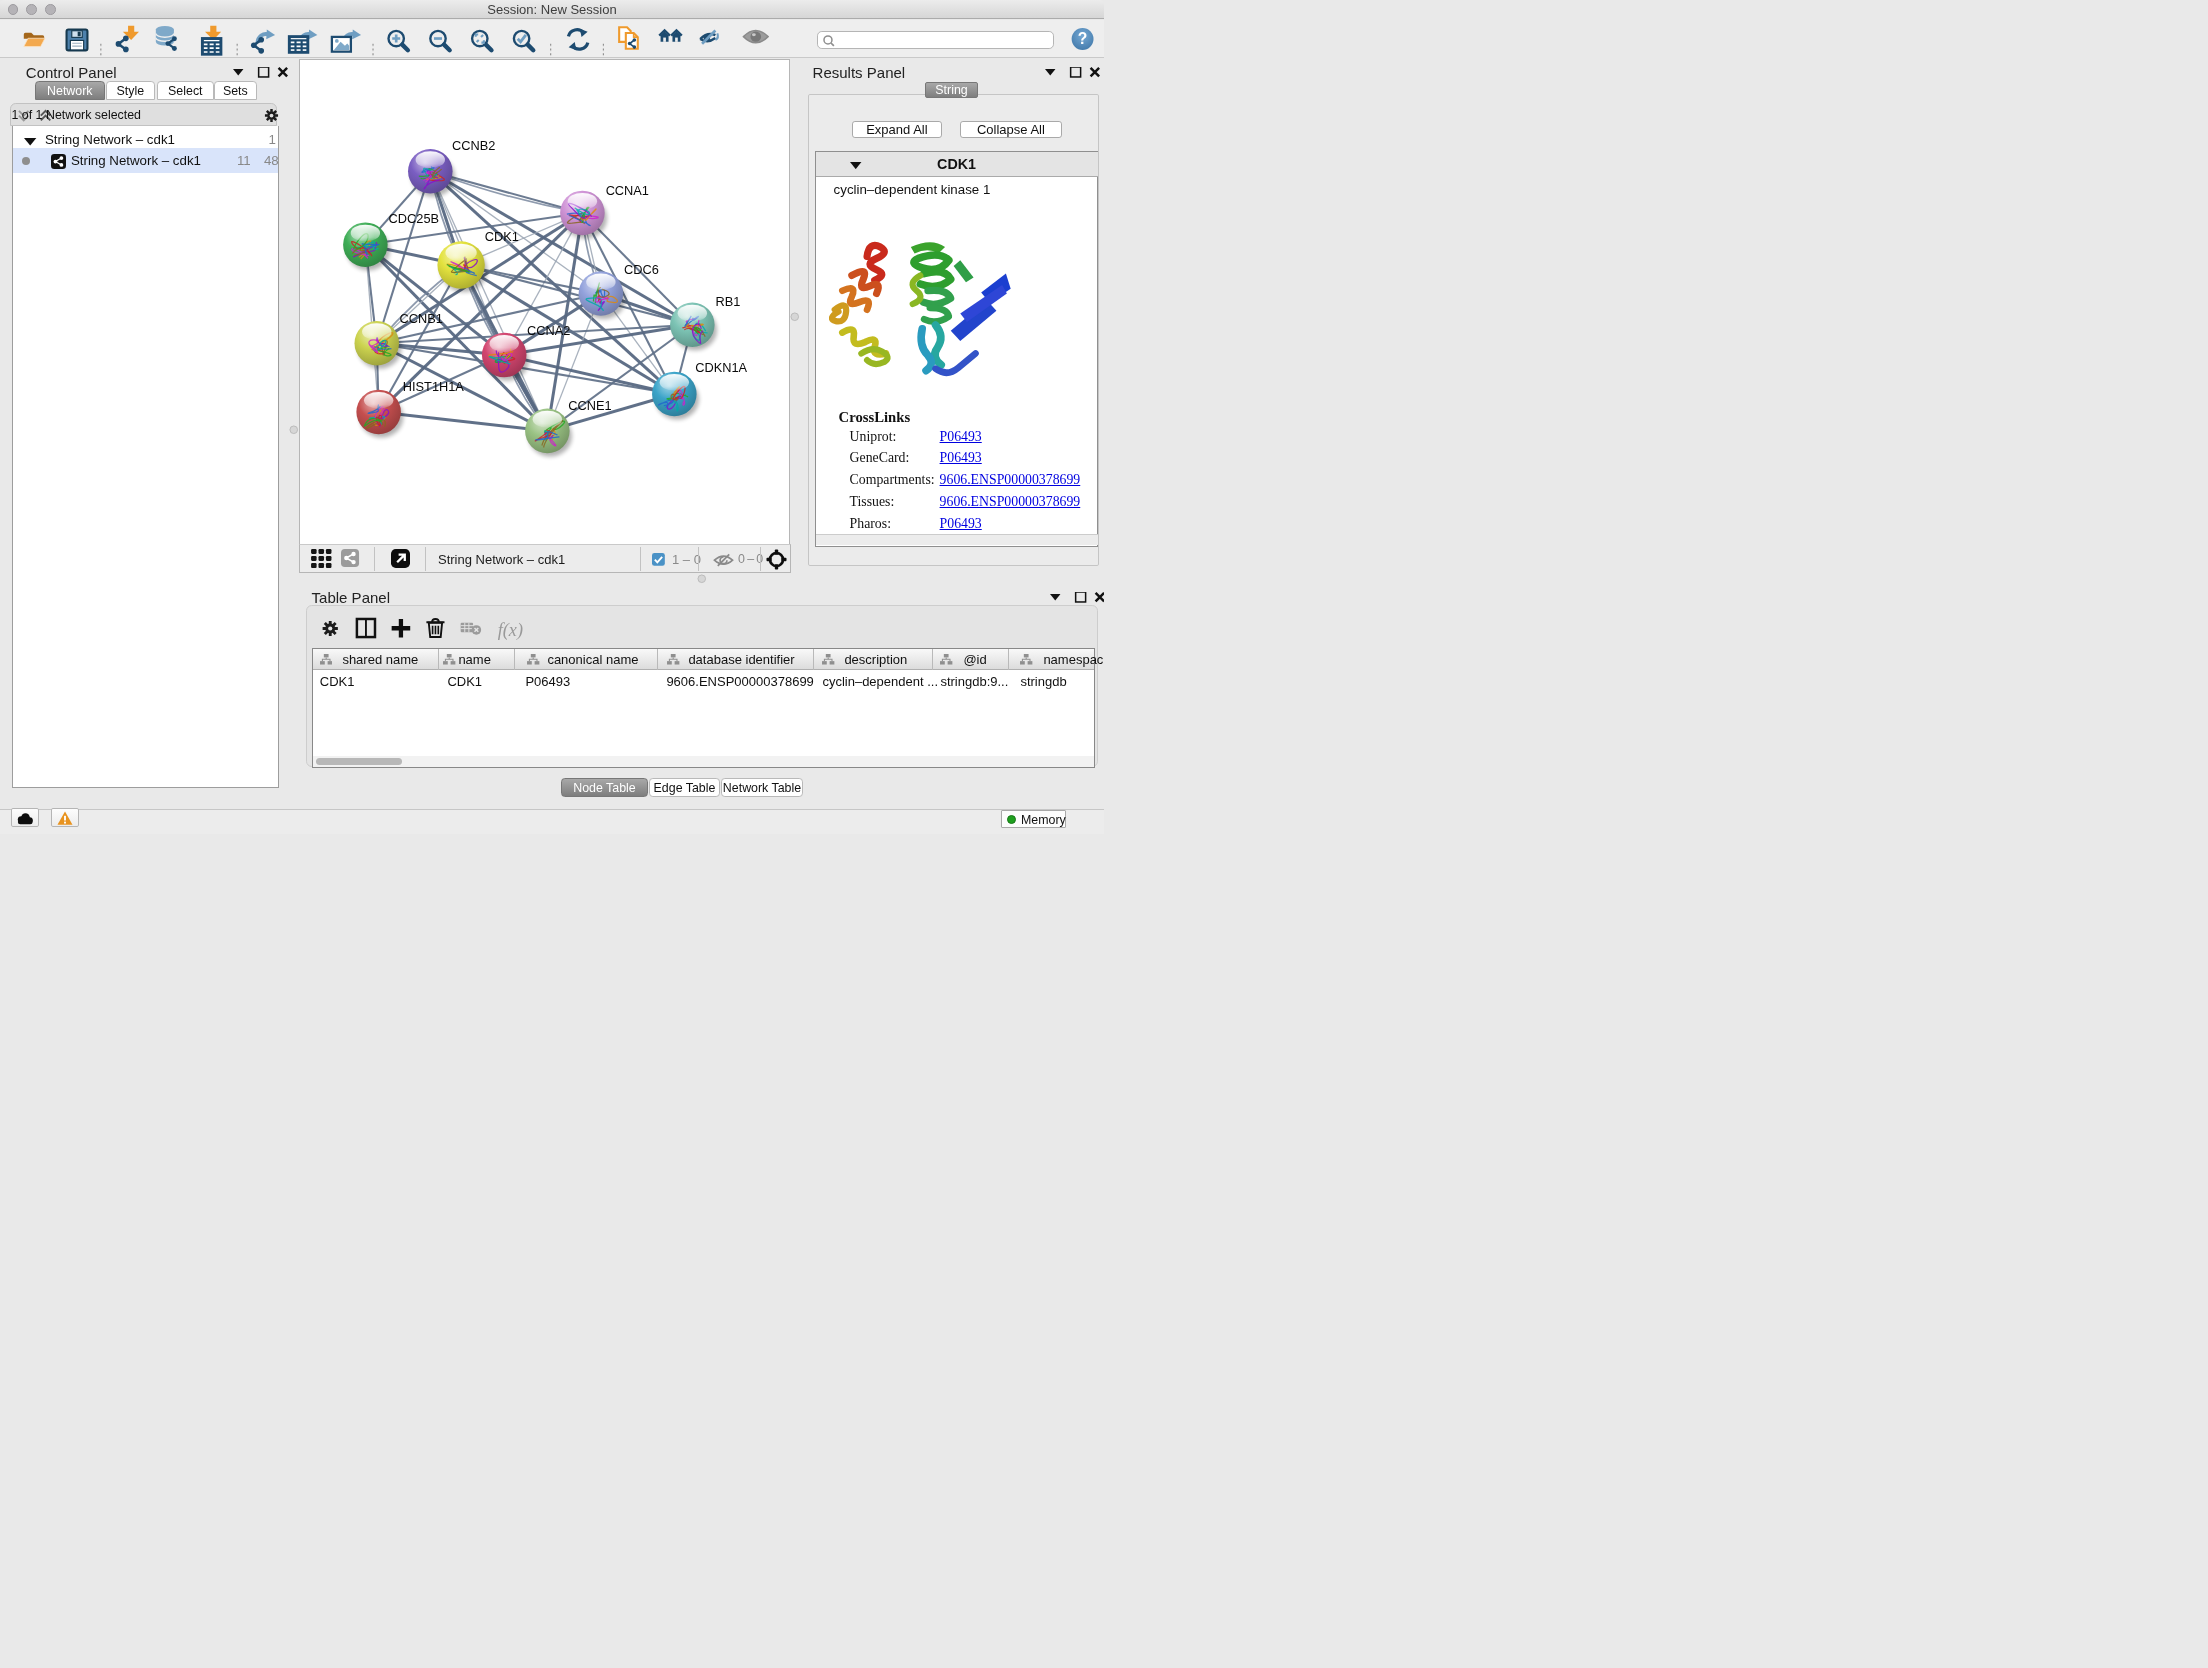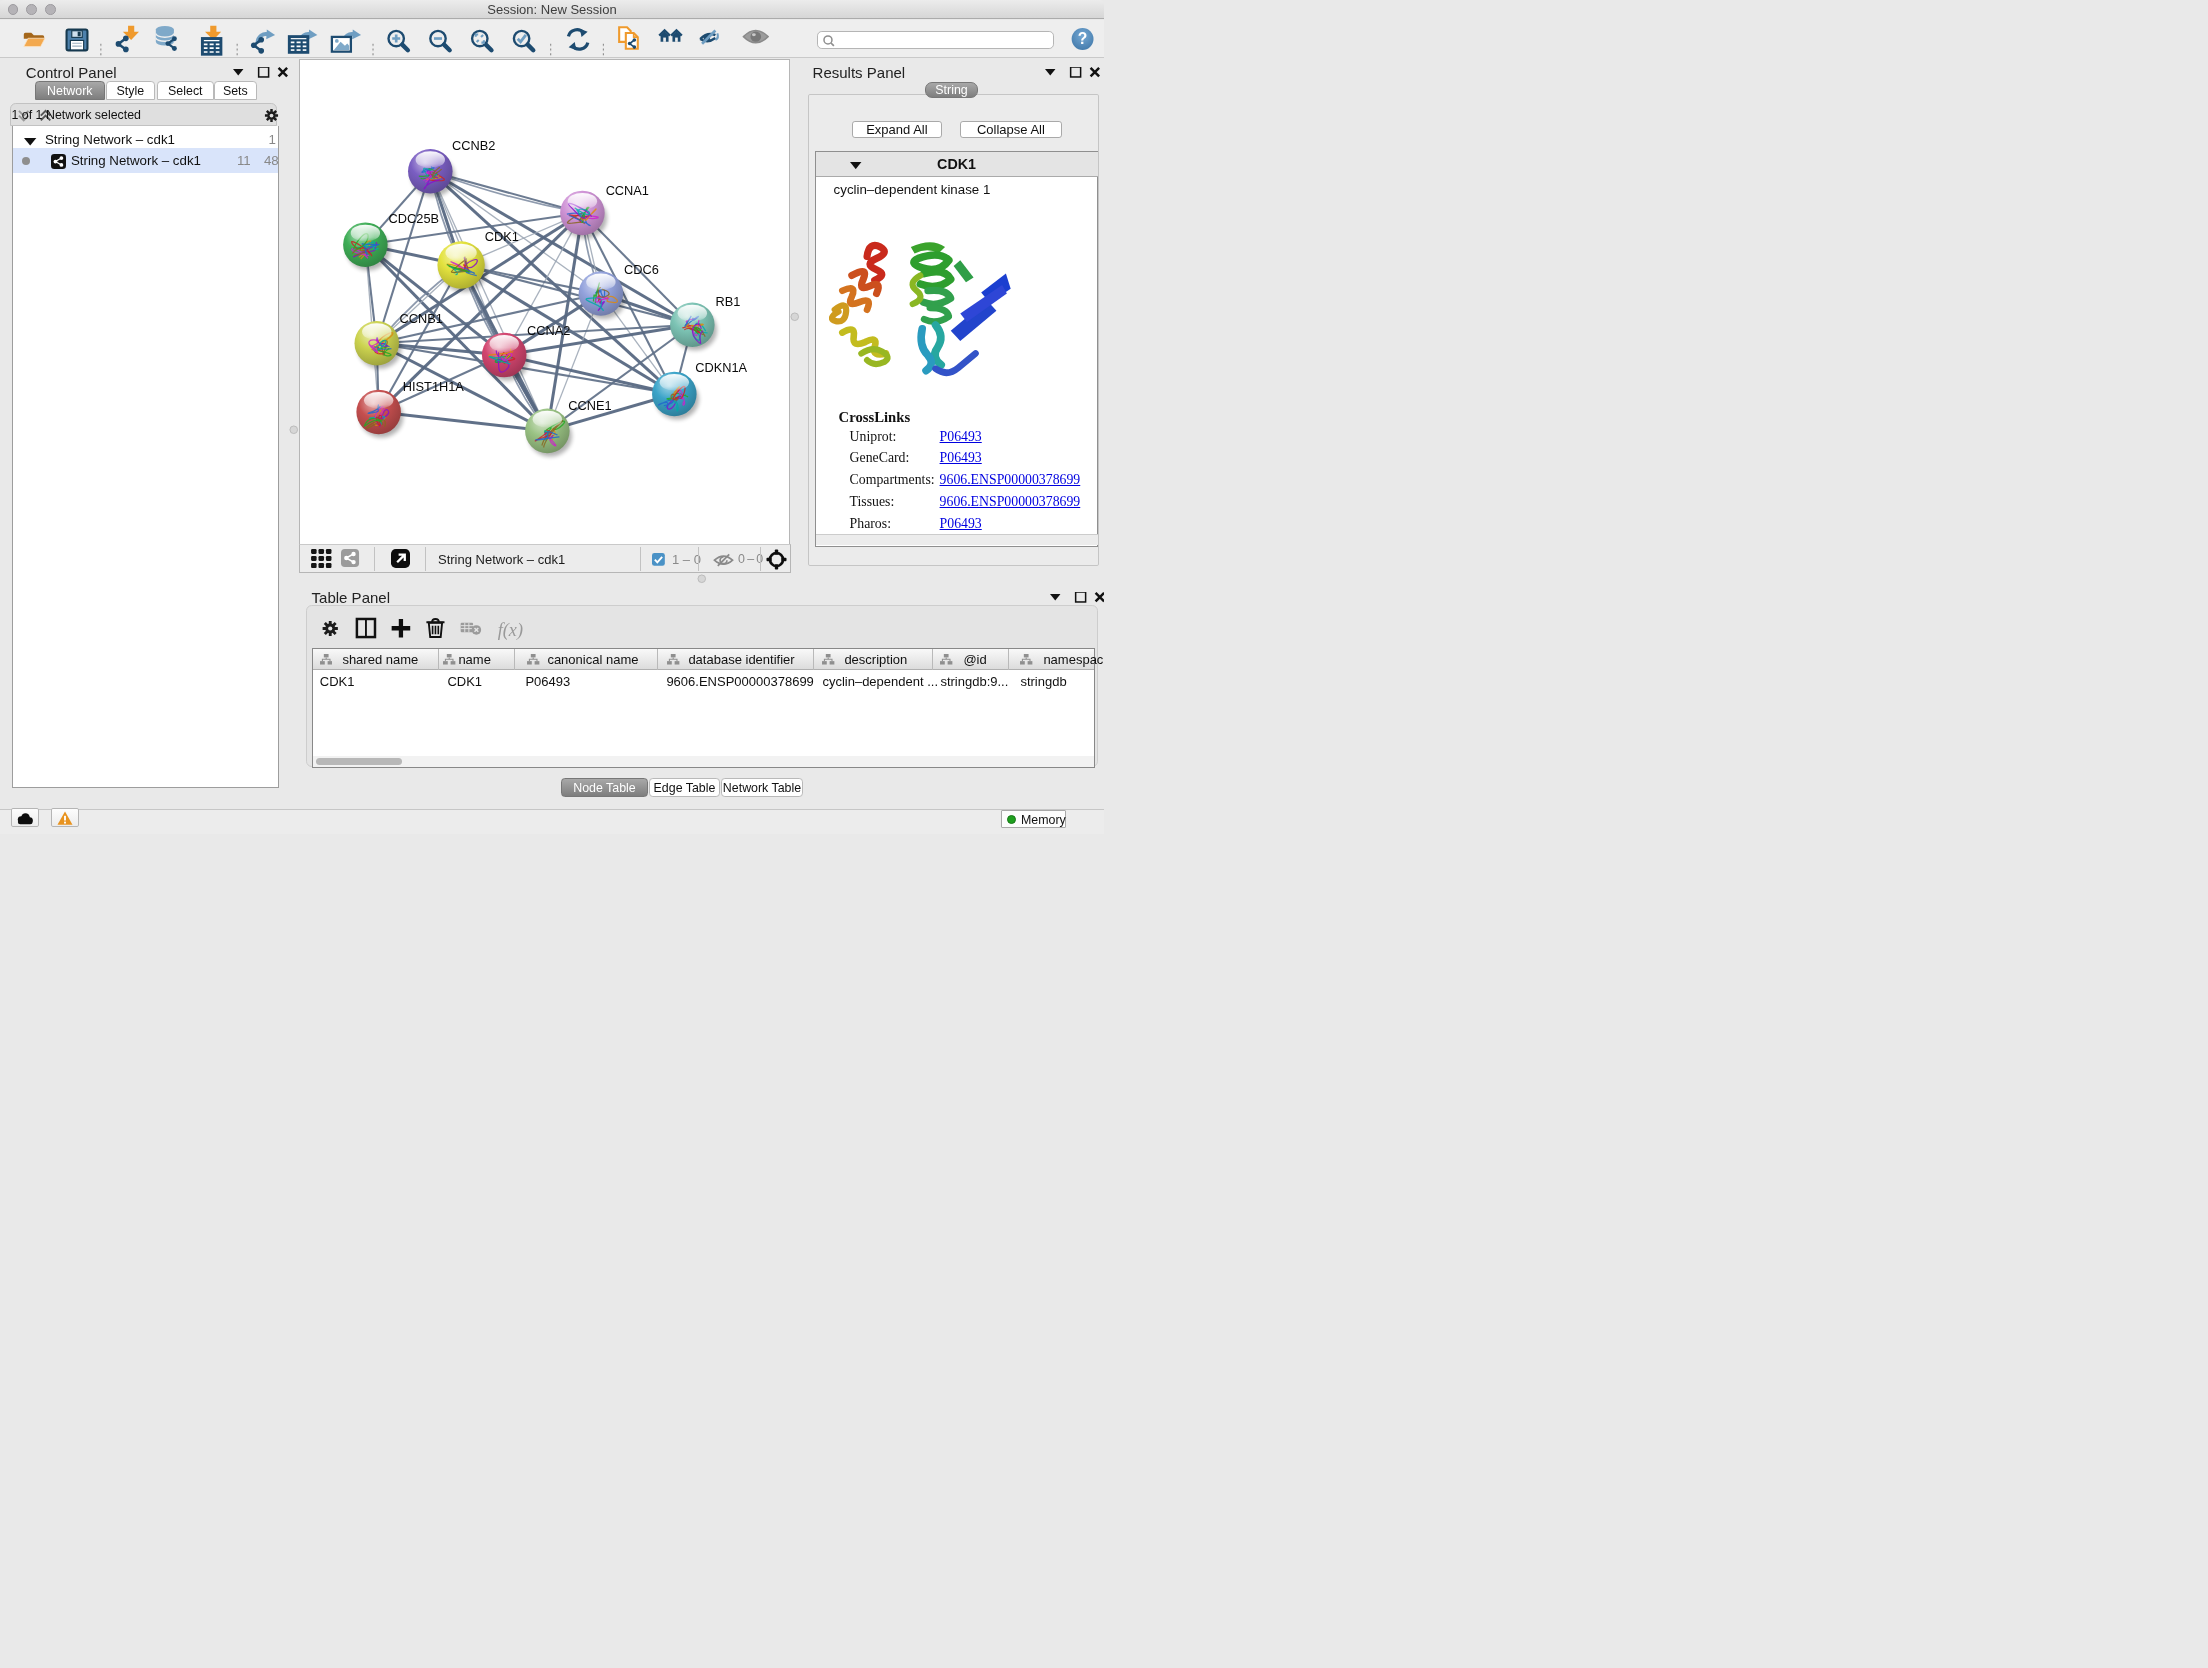--- a/index.html
+++ b/index.html
@@ -570,21 +570,21 @@
    <div class="abs" style="left:124px;top:277px;width:156px;font-family:'Liberation Serif',serif;font-size:13.8px">
      <div style="height:21.4px"><a class="lnk">P06493</a></div>
      <div style="height:22px"><a class="lnk">P06493</a></div>
      <div style="height:21.4px"><a class="lnk">9606.ENSP00000378699</a></div>
      <div style="height:22px"><a class="lnk">9606.ENSP00000378699</a></div>
      <div style="height:22px"><a class="lnk">P06493</a></div>
    </div>
    <div class="abs" style="left:0;top:382px;width:282px;height:11.4px;background:#ececec;border-top:1px solid #ccc"></div>
   </div>
  </div>
- <div class="abs" style="left:120px;top:23px;width:53px;height:16px;background:linear-gradient(#a8a8a8,#7e7e7e);border:1px solid #777;border-radius:7px;color:#fff;text-align:center;line-height:15px;font-size:12.4px;z-index:3">String</div>
+ <div class="abs" style="left:120px;top:23px;width:53px;height:16px;background:linear-gradient(#a8a8a8,#7e7e7e);border:1px solid #777;border-radius:2px;color:#fff;text-align:center;line-height:15px;font-size:12.4px;z-index:3">String</div>
 </div>
 <svg class="abs" style="left:829px;top:226px" width="195" height="157" xmlns="http://www.w3.org/2000/svg" viewBox="0 0 205 165">
 <g fill="none" stroke-linecap="round" stroke-linejoin="round">
 <path d="M40 32 q2 -16 14 -10 q10 6 -4 12 q-14 6 0 12 q12 5 -2 11" stroke="#c92a1c" stroke-width="7.5"></path>
 <path d="M24 52 q18 -10 12 4 q-6 13 7 7 q13 -6 7 8" stroke="#cc4f1d" stroke-width="7.5"></path>
 <path d="M14 68 q16 -7 10 6 q-6 12 8 6 q14 -6 8 8" stroke="#d4731f" stroke-width="7"></path>
 <path d="M6 88 q13 -10 12 2 q-1 12 -11 10 q-9 -3 3 -10" stroke="#cf9b1e" stroke-width="6.5"></path>
 <path d="M14 112 q14 -8 12 4 q-2 12 12 6 q14 -7 10 5 q-3 11 12 7" stroke="#c3bc1f" stroke-width="7"></path>
 <path d="M34 134 q12 -8 22 -2 q10 6 2 11 q-11 5 -18 -2" stroke="#98b722" stroke-width="6.5"></path>
 <path d="M86 22 q22 -10 36 0 l-7 7 q-11 -7 -25 0 z" fill="#3aa32c" stroke="none"></path>

